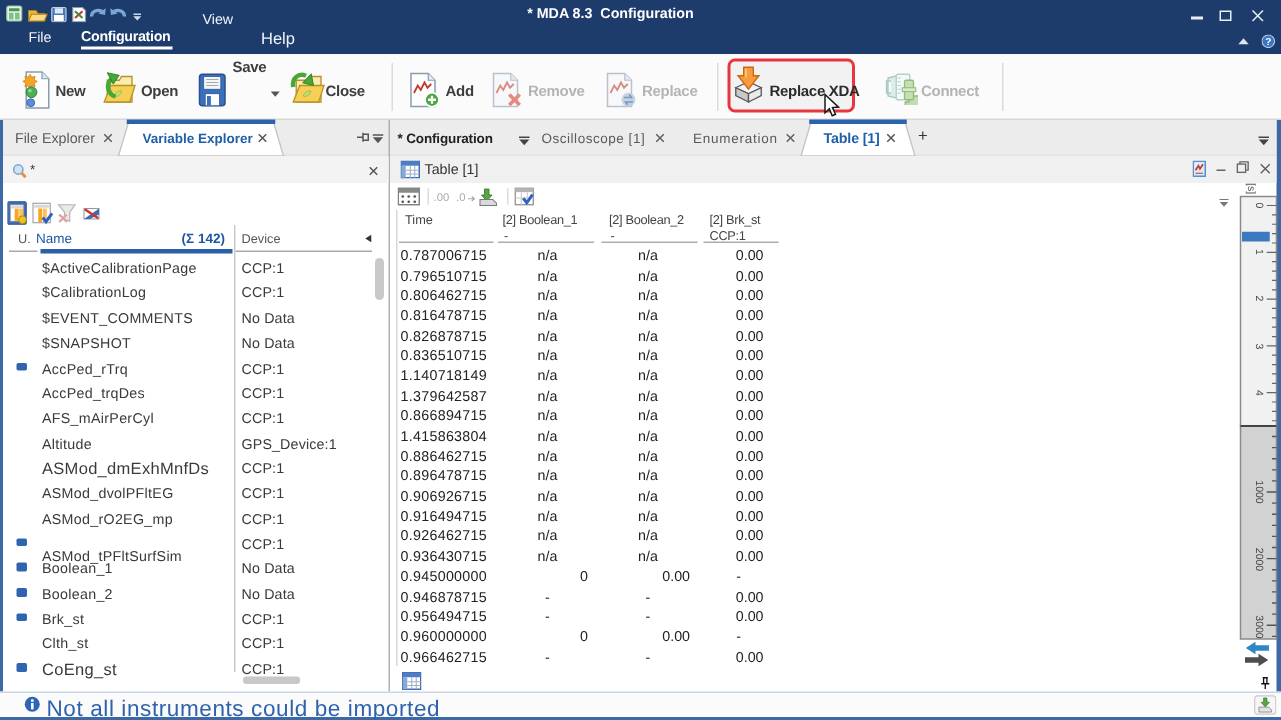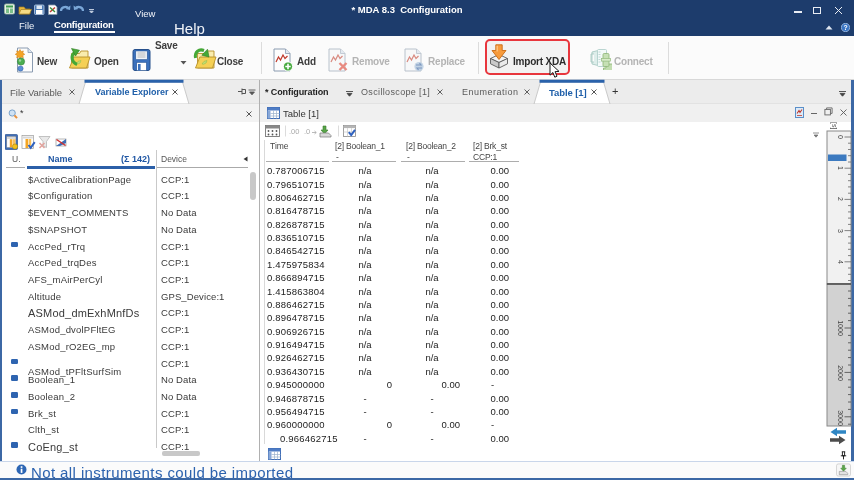--- a/index.html
+++ b/index.html
@@ -35,21 +35,21 @@
 <div class="a" style="left:0;top:4px;width:814px;text-align:center;font-size:9.5px;font-weight:bold;color:#ffffff">* MDA 8.3&nbsp; Configuration</div>
 <div class="a" style="left:794px;top:11px;width:8px;height:1.6px;background:#e9edf4"></div>
 <div class="a" style="left:813px;top:7px;width:8px;height:7px;border:1.2px solid #e9edf4"></div>
 <svg class="a" style="left:834px;top:6px" width="9" height="9" viewBox="0 0 9 9">
     <path d="M1 1 L8 8 M8 1 L1 8" stroke="#e9edf4" stroke-width="1"></path>
   </svg>
 <div class="a" style="left:19px;top:19.5px;font-size:9.5px;color:#f0f3f8">File</div>
 <div class="a" style="left:54px;top:19px;font-size:9.5px;font-weight:bold;color:#ffffff;letter-spacing:-0.2px">Configuration</div>
 <div class="a" style="left:54px;top:30.5px;width:61px;height:2.2px;background:#ffffff"></div>
 <div class="a" style="left:135px;top:8px;font-size:9.5px;color:#f0f3f8">View</div>
-<div class="a" style="left:174px;top:19.5px;font-size:15px;color:#f0f3f8">Help</div>
+<div class="a" style="left:174px;top:19.5px;font-size:11px;color:#f0f3f8">Help</div>
 <svg class="a" style="left:825px;top:24.5px" width="8" height="5" viewBox="0 0 8 5">
     <path d="M0.5 4.5 L4 0.5 L7.5 4.5 Z" fill="#dfe6f0"></path>
   </svg>
 <svg class="a" style="left:841px;top:22.5px" width="9" height="9" viewBox="0 0 9 9">
 <circle cx="4.5" cy="4.5" r="4.2" fill="#3a75c4" stroke="#b5cdeb" stroke-width="0.7"></circle>
 <text x="4.5" y="7" font-size="6.8" font-weight="bold" fill="#fff" text-anchor="middle" font-family="Liberation Sans">?</text>
   </svg>
 <div class="a" style="left:0;top:36px;width:854px;height:43.5px;background:#fbfbfb;border-bottom:1px solid #d8d8d8"></div>
 <svg class="a" style="left:14px;top:47px" width="20" height="26" viewBox="0 0 20 26">
 <path d="M3.5 1 L14 1 L18.5 5.5 L18.5 25 L3.5 25 Z" fill="#fdfdfd" stroke="#8a9bb0" stroke-width="1"></path>
@@ -113,36 +113,36 @@
 <div class="a lbl dis" style="left:428px;top:56px">Replace</div>
 <div class="a" style="left:478px;top:42px;width:1px;height:32px;background:#dcdcdc"></div>
 <div class="a" style="left:485px;top:39px;width:85px;height:36px;background:#f2f2f2;border:2.4px solid #e8363d;border-radius:5px"></div>
 <svg class="a" style="left:489px;top:44px" width="20" height="25" viewBox="0 0 20 25">
 <path d="M1.5 14.5 L10 10.5 L18.5 14.5 L10 18.5 Z" fill="#f4f4f4" stroke="#5a5a5a" stroke-width="0.9"></path>
 <path d="M1.5 14.5 L10 18.5 L10 24 L1.5 19.8 Z" fill="#c9c9c9" stroke="#5a5a5a" stroke-width="0.9"></path>
 <path d="M18.5 14.5 L10 18.5 L10 24 L18.5 19.8 Z" fill="#ebebeb" stroke="#5a5a5a" stroke-width="0.9"></path>
 <path d="M6.8 0.8 L13.2 0.8 L13.2 6.5 L17 6.5 L10 15.5 L3 6.5 L6.8 6.5 Z" fill="#f79b3c" stroke="#c96a12" stroke-width="0.9"></path>
 <path d="M8.2 1.8 L8.2 7.5" stroke="#fdc98a" stroke-width="1.2"></path>
 </svg>
-<div class="a lbl" style="left:513px;top:56px;color:#2b2b2b">Import XDA</div>
+<div class="a lbl" style="left:513px;top:56px;color:#2b2b2b">Replace XDA</div>
 <svg class="a" style="left:590px;top:47px" width="22" height="23" viewBox="0 0 22 23">
 <path d="M2 5 L10 3 L10 19 L2 17 Z M4 7 L1 7 L1 15 L4 15" fill="#ddedea" stroke="#a8c9c3" stroke-width="0.9"></path>
 <rect x="7.5" y="2.5" width="9" height="17" rx="1" fill="#f4fafa" stroke="#b2d0cc" stroke-width="0.9"></rect>
 <path d="M8.5 5 h2 M8.5 7.5 h2 M8.5 10 h2 M8.5 12.5 h2 M8.5 15 h2" stroke="#b2d0cc" stroke-width="0.8"></path>
 <path d="M14.5 8.5 h4 v-2.5 l2.5 0 0 13 -2.5 0 0-2.5 h-4 Z" fill="#c2ddb0" stroke="#93b97e" stroke-width="0.9" transform="translate(32.5,2.5) rotate(90)"></path>
 <rect x="13" y="6.5" width="6" height="13" rx="1.2" fill="#c6e0b5" stroke="#93b97e" stroke-width="0.9"></rect>
 <rect x="11.5" y="11.5" width="9" height="2.6" fill="#d8ecc9" stroke="#93b97e" stroke-width="0.7"></rect>
 </svg>
 <div class="a lbl dis" style="left:614px;top:56px">Connect</div>
 <div class="a" style="left:668px;top:42px;width:1px;height:32px;background:#dcdcdc"></div>
 <svg class="a" style="left:549px;top:62px" width="12" height="17" viewBox="0 0 12 17">
 <path d="M1 1 L1 13.2 L3.9 10.5 L5.8 15.2 L8 14.2 L6 9.7 L10 9.4 Z" fill="#ffffff" stroke="#1a1a1a" stroke-width="1"></path>
 </svg>
 <div class="a" style="left:2px;top:80px;width:849px;height:23.5px;background:#ececec;border-bottom:1px solid #e2e2e2"></div>
-<div class="a" style="left:10px;top:86.5px;font-size:9.5px;color:#5a5a5a">File Variable</div>
+<div class="a" style="left:10px;top:86.5px;font-size:9.5px;color:#5a5a5a">File Explorer</div>
 <svg class="a" style="left:68px;top:88px" width="8" height="8" viewBox="0 0 8 8">
     <path d="M1.5 1.5 L6.5 6.5 M6.5 1.5 L1.5 6.5" stroke="#5f5f5f" stroke-width="1"></path>
   </svg>
 <svg class="a" style="left:76px;top:79px" width="116" height="25" viewBox="0 0 116 25">
 <path d="M3 25 L9.5 3 L106.5 3 L113 25 Z" fill="#ffffff" stroke="#c4c4c4" stroke-width="0.9"></path>
 <path d="M8.5 2.2 L107.5 2.2" stroke="#2a62ab" stroke-width="3"></path>
 </svg>
 <div class="a" style="left:95px;top:86.5px;font-size:9px;font-weight:bold;color:#1f5fa9;letter-spacing:0px">Variable Explorer</div>
 <svg class="a" style="left:171px;top:88px" width="8" height="8" viewBox="0 0 8 8">
     <path d="M1.5 1.5 L6.5 6.5 M6.5 1.5 L1.5 6.5" stroke="#555" stroke-width="1"></path>
@@ -197,33 +197,33 @@
 <rect x="20.5" y="5" width="2.6" height="9" fill="#f5a623"></rect>
     <rect x="23.6" y="5" width="2.6" height="9" fill="#f8c15c"></rect>
 <path d="M23.5 11 l2.2 2.8 4 -5.6" stroke="#2f62c0" stroke-width="2" fill="none"></path>
 <path d="M34 2.5 L45 2.5 L41.5 7.5 L41.5 13.5 L38 12 L38 7.5 Z" fill="#e9e9e9" stroke="#b5b5b5" stroke-width="0.8"></path>
 <path d="M34.5 9 L39.5 14 M39.5 9 L34.5 14" stroke="#e2a49e" stroke-width="1.6"></path>
 <rect x="51" y="5" width="10" height="7" fill="#ffffff" stroke="#999" stroke-width="0.7"></rect>
 <path d="M51 12 L61 5 L61 9 L55 12 Z" fill="#3f6db5"></path>
 <path d="M51.5 5.5 L60.5 11.5" stroke="#d03030" stroke-width="1.5"></path>
 </svg>
 <div class="a" style="left:12px;top:154px;font-size:8.5px;color:#555">U.</div>
-<div class="a" style="left:48px;top:153.5px;font-size:9px;font-weight:bold;color:#2057a4">Name</div>
+<div class="a" style="left:24px;top:153.5px;font-size:9px;font-weight:normal;color:#2057a4">Name</div>
 <div class="a" style="left:107px;top:153.5px;width:43px;text-align:right;font-size:9px;font-weight:bold;color:#2057a4">(Σ 142)</div>
 <div class="a" style="left:161px;top:154px;font-size:8.5px;color:#555">Device</div>
 <svg class="a" style="left:243px;top:155.5px" width="5" height="6" viewBox="0 0 5 6">
     <path d="M4.5 0.5 L4.5 5.5 L0.5 3 Z" fill="#333"></path>
   </svg>
 <div class="a" style="left:6px;top:167.3px;width:19px;height:1.2px;background:#aaaaaa"></div>
 <div class="a" style="left:27px;top:166.3px;width:128px;height:3px;background:#2b5fa8"></div>
 <div class="a" style="left:157px;top:167.3px;width:91px;height:1.2px;background:#aaaaaa"></div>
 <div class="a" style="left:156px;top:150px;width:1px;height:298px;background:#c9c9c9"></div>
 <div class="a" style="left:28px;top:173.6px;font-size:9.5px;color:#3a3a3a;letter-spacing:0.2px">$ActiveCalibrationPage</div>
 <div class="a" style="left:161px;top:173.6px;font-size:9.5px;color:#3a3a3a;letter-spacing:0.1px">CCP:1</div>
-<div class="a" style="left:28px;top:190.3px;font-size:9.5px;color:#3a3a3a;letter-spacing:0.2px">$Configuration</div>
+<div class="a" style="left:28px;top:190.3px;font-size:9.5px;color:#3a3a3a;letter-spacing:0.2px">$CalibrationLog</div>
 <div class="a" style="left:161px;top:190.3px;font-size:9.5px;color:#3a3a3a;letter-spacing:0.1px">CCP:1</div>
 <div class="a" style="left:28px;top:207.0px;font-size:9.5px;color:#3a3a3a;letter-spacing:0.2px">$EVENT_COMMENTS</div>
 <div class="a" style="left:161px;top:207.0px;font-size:9.5px;color:#3a3a3a;letter-spacing:0.1px">No Data</div>
 <div class="a" style="left:28px;top:223.8px;font-size:9.5px;color:#3a3a3a;letter-spacing:0.2px">$SNAPSHOT</div>
 <div class="a" style="left:161px;top:223.8px;font-size:9.5px;color:#3a3a3a;letter-spacing:0.1px">No Data</div>
 <div class="a" style="left:11px;top:241.5px;width:7px;height:5.6px;background:#2e64b0;border-radius:1.2px"></div>
 <div class="a" style="left:28px;top:240.5px;font-size:9.5px;color:#3a3a3a;letter-spacing:0.2px">AccPed_rTrq</div>
 <div class="a" style="left:161px;top:240.5px;font-size:9.5px;color:#3a3a3a;letter-spacing:0.1px">CCP:1</div>
 <div class="a" style="left:28px;top:257.2px;font-size:9.5px;color:#3a3a3a;letter-spacing:0.2px">AccPed_trqDes</div>
 <div class="a" style="left:161px;top:257.2px;font-size:9.5px;color:#3a3a3a;letter-spacing:0.1px">CCP:1</div>
@@ -327,25 +327,25 @@
 <div class="a" style="left:401px;top:205.3px;width:62px;text-align:center;font-size:9.5px;color:#222">n/a</div>
 <div class="a" style="left:465px;top:205.3px;width:44px;text-align:right;font-size:9.5px;color:#222">0.00</div>
 <div class="a" style="left:267px;top:218.7px;font-size:9.5px;color:#222;letter-spacing:0.2px">0.826878715</div>
 <div class="a" style="left:333px;top:218.7px;width:64px;text-align:center;font-size:9.5px;color:#222">n/a</div>
 <div class="a" style="left:401px;top:218.7px;width:62px;text-align:center;font-size:9.5px;color:#222">n/a</div>
 <div class="a" style="left:465px;top:218.7px;width:44px;text-align:right;font-size:9.5px;color:#222">0.00</div>
 <div class="a" style="left:267px;top:232.1px;font-size:9.5px;color:#222;letter-spacing:0.2px">0.836510715</div>
 <div class="a" style="left:333px;top:232.1px;width:64px;text-align:center;font-size:9.5px;color:#222">n/a</div>
 <div class="a" style="left:401px;top:232.1px;width:62px;text-align:center;font-size:9.5px;color:#222">n/a</div>
 <div class="a" style="left:465px;top:232.1px;width:44px;text-align:right;font-size:9.5px;color:#222">0.00</div>
-<div class="a" style="left:267px;top:245.4px;font-size:9.5px;color:#222;letter-spacing:0.2px">0.846542715</div>
+<div class="a" style="left:267px;top:245.4px;font-size:9.5px;color:#222;letter-spacing:0.2px">1.140718149</div>
 <div class="a" style="left:333px;top:245.4px;width:64px;text-align:center;font-size:9.5px;color:#222">n/a</div>
 <div class="a" style="left:401px;top:245.4px;width:62px;text-align:center;font-size:9.5px;color:#222">n/a</div>
 <div class="a" style="left:465px;top:245.4px;width:44px;text-align:right;font-size:9.5px;color:#222">0.00</div>
-<div class="a" style="left:267px;top:258.8px;font-size:9.5px;color:#222;letter-spacing:0.2px">1.475975834</div>
+<div class="a" style="left:267px;top:258.8px;font-size:9.5px;color:#222;letter-spacing:0.2px">1.379642587</div>
 <div class="a" style="left:333px;top:258.8px;width:64px;text-align:center;font-size:9.5px;color:#222">n/a</div>
 <div class="a" style="left:401px;top:258.8px;width:62px;text-align:center;font-size:9.5px;color:#222">n/a</div>
 <div class="a" style="left:465px;top:258.8px;width:44px;text-align:right;font-size:9.5px;color:#222">0.00</div>
 <div class="a" style="left:267px;top:272.2px;font-size:9.5px;color:#222;letter-spacing:0.2px">0.866894715</div>
 <div class="a" style="left:333px;top:272.2px;width:64px;text-align:center;font-size:9.5px;color:#222">n/a</div>
 <div class="a" style="left:401px;top:272.2px;width:62px;text-align:center;font-size:9.5px;color:#222">n/a</div>
 <div class="a" style="left:465px;top:272.2px;width:44px;text-align:right;font-size:9.5px;color:#222">0.00</div>
 <div class="a" style="left:267px;top:285.5px;font-size:9.5px;color:#222;letter-spacing:0.2px">1.415863804</div>
 <div class="a" style="left:333px;top:285.5px;width:64px;text-align:center;font-size:9.5px;color:#222">n/a</div>
 <div class="a" style="left:401px;top:285.5px;width:62px;text-align:center;font-size:9.5px;color:#222">n/a</div>
@@ -383,21 +383,21 @@
 <div class="a" style="left:401px;top:392.5px;width:62px;text-align:center;font-size:9.5px;color:#222">-</div>
 <div class="a" style="left:465px;top:392.5px;width:44px;text-align:right;font-size:9.5px;color:#222">0.00</div>
 <div class="a" style="left:267px;top:405.9px;font-size:9.5px;color:#222;letter-spacing:0.2px">0.956494715</div>
 <div class="a" style="left:333px;top:405.9px;width:64px;text-align:center;font-size:9.5px;color:#222">-</div>
 <div class="a" style="left:401px;top:405.9px;width:62px;text-align:center;font-size:9.5px;color:#222">-</div>
 <div class="a" style="left:465px;top:405.9px;width:44px;text-align:right;font-size:9.5px;color:#222">0.00</div>
 <div class="a" style="left:267px;top:419.2px;font-size:9.5px;color:#222;letter-spacing:0.2px">0.960000000</div>
 <div class="a" style="left:331px;top:419.2px;width:61px;text-align:right;font-size:9.5px;color:#222">0</div>
 <div class="a" style="left:401px;top:419.2px;width:59px;text-align:right;font-size:9.5px;color:#222">0.00</div>
 <div class="a" style="left:465px;top:419.2px;width:55px;text-align:center;font-size:9.5px;color:#222">-</div>
-<div class="a" style="left:280px;top:432.6px;font-size:9.5px;color:#222;letter-spacing:0.2px">0.966462715</div>
+<div class="a" style="left:267px;top:432.6px;font-size:9.5px;color:#222;letter-spacing:0.2px">0.966462715</div>
 <div class="a" style="left:333px;top:432.6px;width:64px;text-align:center;font-size:9.5px;color:#222">-</div>
 <div class="a" style="left:401px;top:432.6px;width:62px;text-align:center;font-size:9.5px;color:#222">-</div>
 <div class="a" style="left:465px;top:432.6px;width:44px;text-align:right;font-size:9.5px;color:#222">0.00</div>
 <svg class="a" style="left:268px;top:447.5px" width="13" height="12" viewBox="0 0 13 12">
 <rect x="0.5" y="0.5" width="12" height="11" fill="#ffffff" stroke="#3f6db5" stroke-width="1"></rect>
 <rect x="0.5" y="0.5" width="12" height="3" fill="#4f7dc5"></rect>
 <rect x="0.5" y="3.5" width="3" height="8" fill="#88a8d8"></rect>
 <path d="M3.5 6.5 h9 M3.5 9 h9 M6.5 3.5 v8 M9.5 3.5 v8" stroke="#9ab0cc" stroke-width="0.7"></path>
 </svg>
 <svg class="a" style="left:810px;top:120px" width="42" height="310" viewBox="0 0 42 310">

